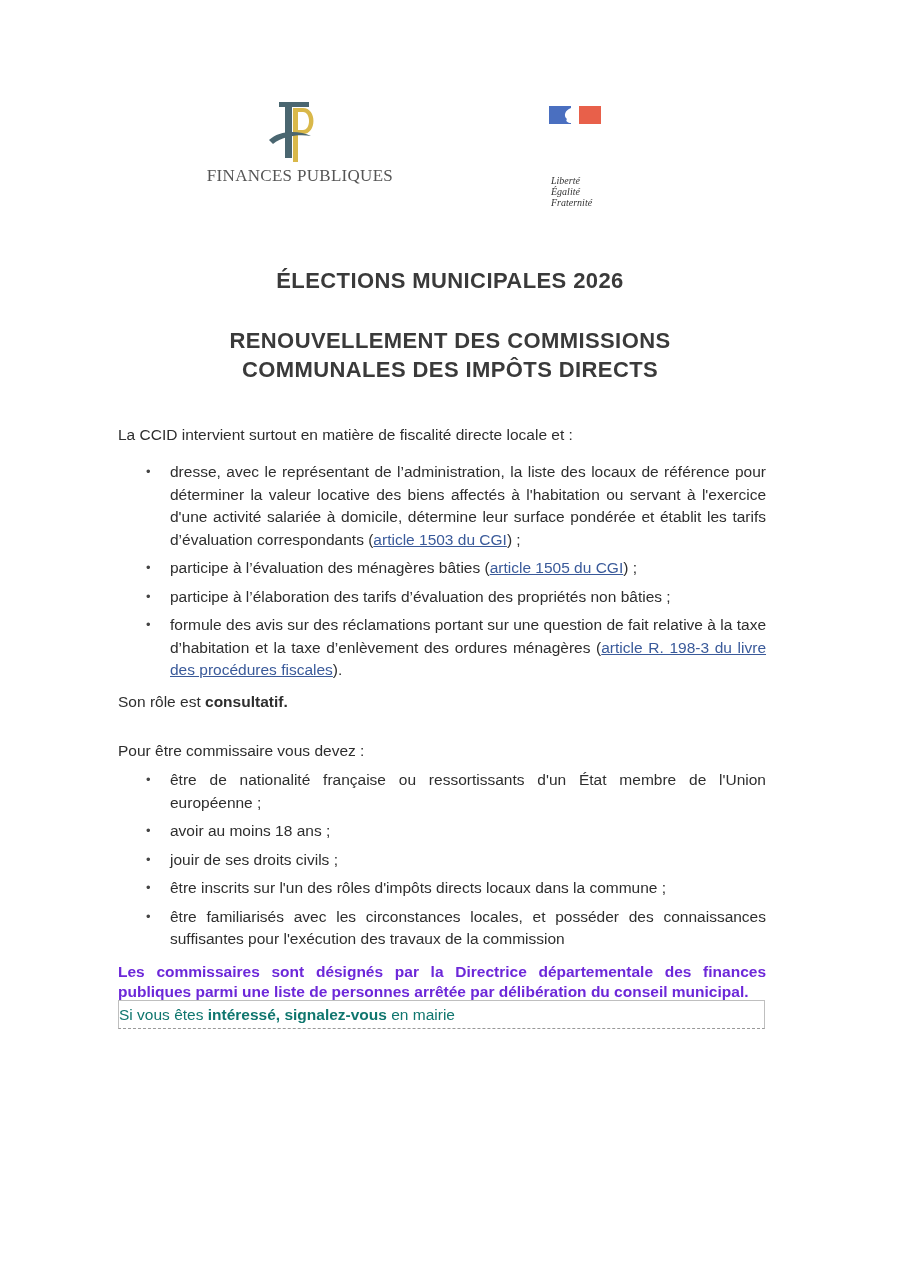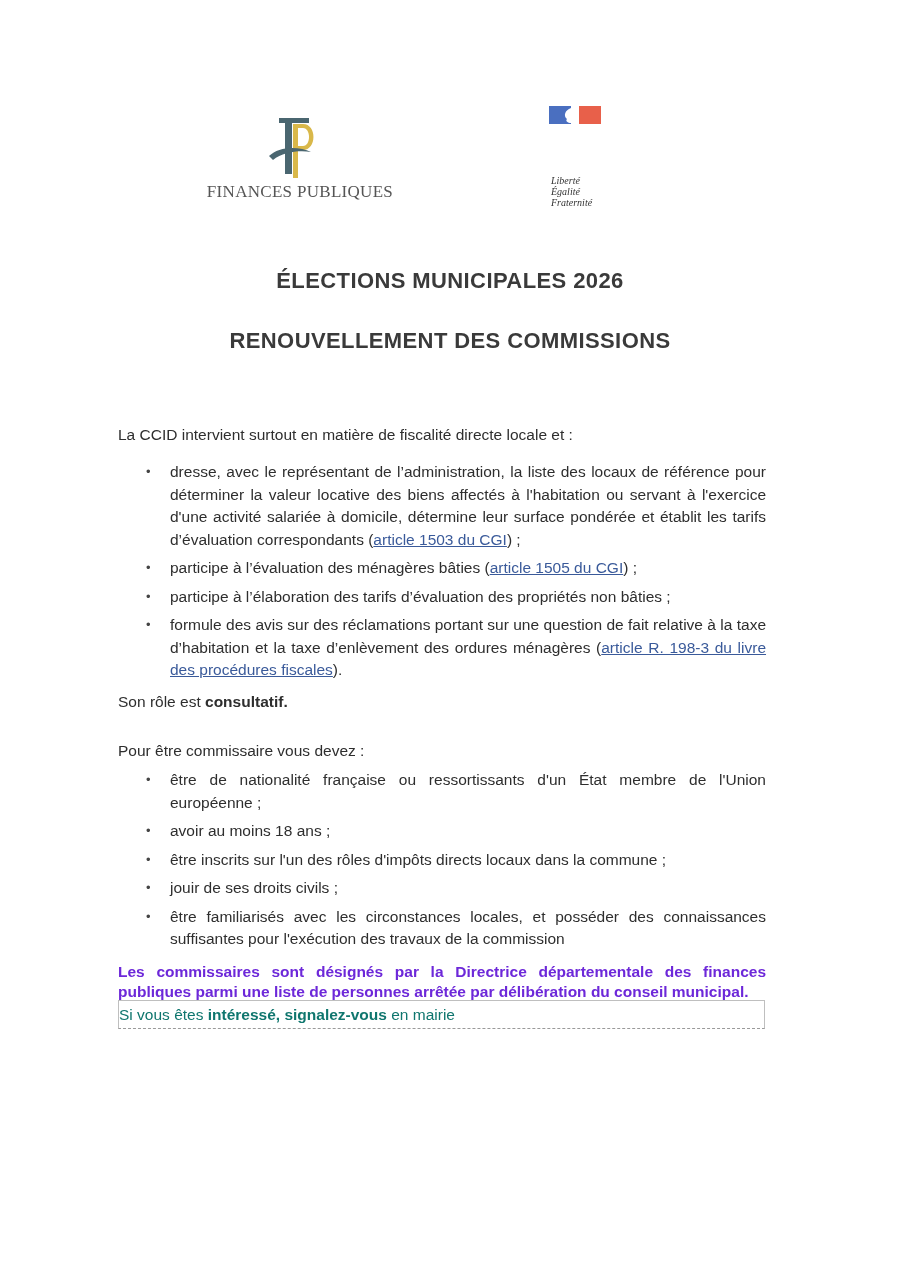--- a/index.html
+++ b/index.html
@@ -1,20 +1,20 @@
 <!DOCTYPE html>
 <html><head>
 <meta charset="utf-8">
 <style>
   html, body { margin: 0; padding: 0; }
   body {
     width: 900px; height: 1272px; background: #ffffff; position: relative;
     font-family: "Liberation Sans", sans-serif; color: #2b2b2b; overflow: hidden;
   }
-  .logo-fp { position: absolute; left: 200px; top: 108px; width: 200px; height: 100px; }
+  .logo-fp { position: absolute; left: 200px; top: 92px; width: 200px; height: 100px; }
   .fp-mark { position: absolute; left: 65px; top: 4px; width: 56px; height: 70px; }
   .fp-text {
     position: absolute; left: 0; top: 74px; width: 200px; text-align: center;
     font-family: "Liberation Serif", serif; font-size: 17px; letter-spacing: 0.3px; color: #555;
   }
   .logo-rf { position: absolute; left: 549px; top: 106px; width: 160px; height: 120px; }
   .flag { position: absolute; left: 0; top: 0; width: 52px; height: 18px; }
   .rf-name {
     position: absolute; left: 0; top: 24px; font-weight: bold; font-size: 19px; line-height: 20px;
     letter-spacing: 0.3px; color: #1e1e1e;
@@ -74,41 +74,42 @@
   <div class="rf-motto">
     <div>Liberté</div>
     <div>Égalité</div>
     <div>Fraternité</div>
   </div>
 </div>
 
 <div class="title t1">ÉLECTIONS MUNICIPALES 2026</div>
 <div class="title t2">
   <div>RENOUVELLEMENT DES COMMISSIONS</div>
+  <div>COMMUNALES DES IMPÔTS DIRECTS</div>
 </div>
 
 <div class="body-text intro">La CCID intervient surtout en matière de fiscalité directe locale et :</div>
 
 <div class="body-text list1">
   <ul class="bullets">
     <li><span>dresse, avec le représentant de l’administration, la liste des locaux de référence pour déterminer la valeur locative des biens affectés à l'habitation ou servant à l'exercice d'une activité salariée à domicile, détermine leur surface pondérée et établit les tarifs d’évaluation correspondants (</span><a class="link" href="#">article 1503 du CGI</a><span>) ;</span></li>
     <li><span>participe à l’évaluation des ménagères bâties (</span><a class="link" href="#">article 1505 du CGI</a><span>) ;</span></li>
     <li><span>participe à l’élaboration des tarifs d’évaluation des propriétés non bâties ;</span></li>
     <li><span>formule des avis sur des réclamations portant sur une question de fait relative à la taxe d’habitation et la taxe d’enlèvement des ordures ménagères (</span><a class="link" href="#">article R. 198-3 du livre des procédures fiscales</a><span>).</span></li>
   </ul>
 </div>
 
 <div class="body-text role"><span>Son rôle est </span><b>consultatif.</b></div>
 
 <div class="body-text req-intro">Pour être commissaire vous devez :</div>
 <div class="body-text list2">
   <ul class="bullets">
     <li>être de nationalité française ou ressortissants d'un État membre de l'Union européenne ;</li>
     <li>avoir au moins 18 ans ;</li>
+    <li>jouir de ses droits civils ;</li>
     <li>être inscrits sur l'un des rôles d'impôts directs locaux dans la commune ;</li>
-    <li>jouir de ses droits civils ;</li>
     <li>être familiarisés avec les circonstances locales, et posséder des connaissances suffisantes pour l'exécution des travaux de la commission</li>
   </ul>
 </div>
 
 <div class="designation">Les commissaires sont désignés par la Directrice départementale des finances publiques parmi une liste de personnes arrêtée par délibération du conseil municipal.</div>
 
 <div class="callout"><span>Si vous êtes </span><b>intéressé, signalez-vous</b><span> en mairie</span></div>
 
 </body></html>

